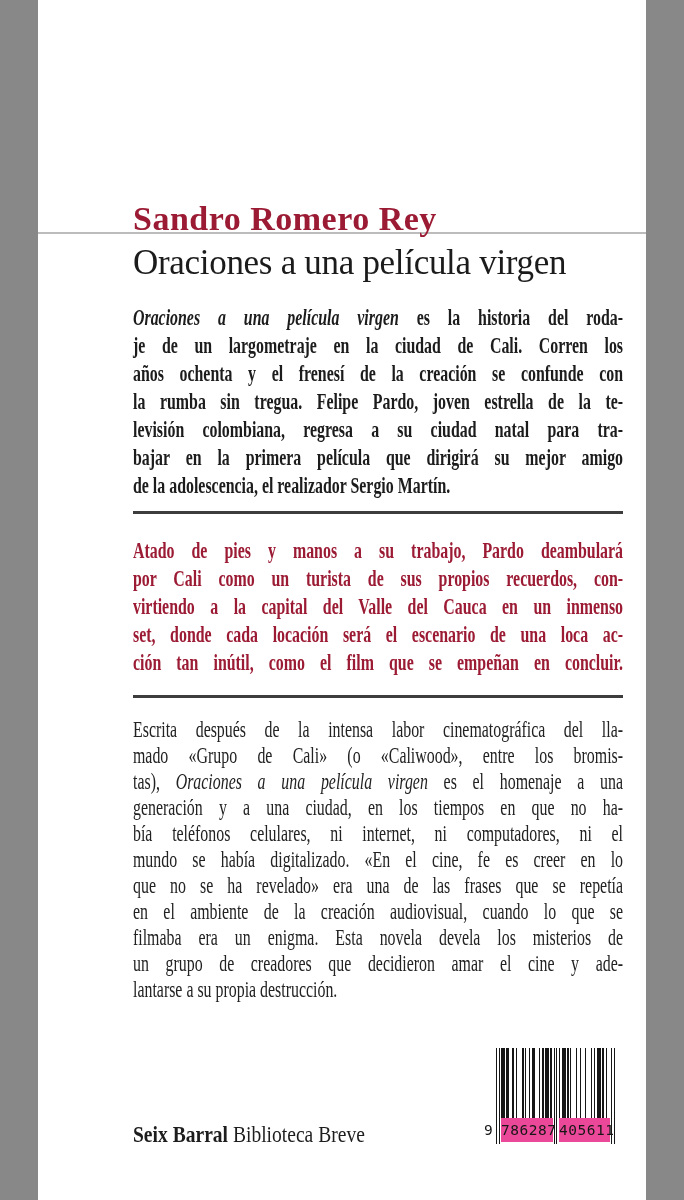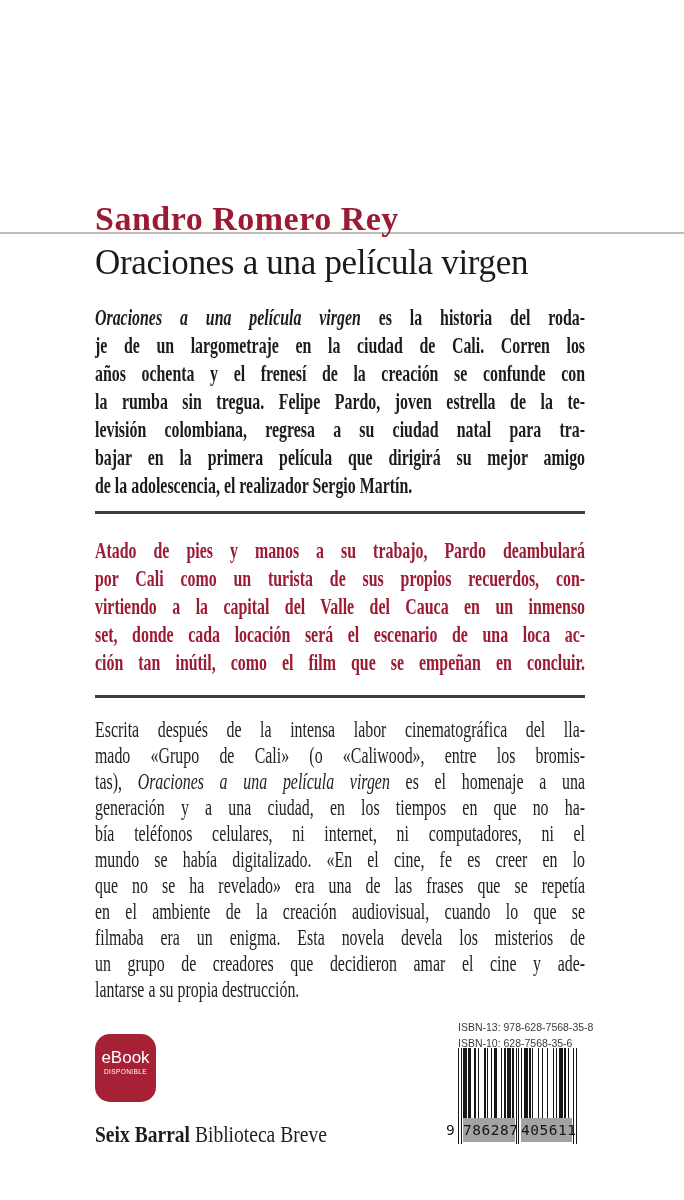--- a/index.html
+++ b/index.html
@@ -1,17 +1,17 @@
 <!DOCTYPE html>
 <html><head>
 <meta charset="utf-8">
 <style>
   html,body{margin:0;padding:0;background:#888;}
   #page{
-    position:relative;width:684px;height:1200px;background:#ffffff;
+    position:relative;width:608px;height:1200px;background:#ffffff;
     margin:0 auto;overflow:hidden;
     font-family:"Liberation Serif", serif;
   }
   .abs{position:absolute;}
   
   #author{
     left:95px;top:201px;font-size:34px;font-weight:bold;letter-spacing:.5px;
     color:#9c1b34;z-index:2;line-height:36px;white-space:nowrap;
   }
   #toprule{left:0;top:232px;width:684px;height:2px;background:#bcbcbc;z-index:1;}
@@ -50,21 +50,21 @@
     white-space:nowrap;transform:scaleX(0.85);transform-origin:0 0;
   }
   #publisher .bold{font-weight:bold;}
   #isbns{
     left:458px;top:1019px;font-family:"Liberation Sans", sans-serif;
     font-size:10.5px;line-height:16px;color:#3c3c3c;white-space:nowrap;
   }
   #barcode{left:444px;top:1048px;width:134px;height:100px;}
   #barcode svg{position:absolute;left:14px;top:0;}
   .bcdig{
-    position:absolute;top:70px;height:24px;line-height:24px;background:#a3a3a3;
+    position:absolute;top:70px;height:24px;line-height:24px;background:#ec4899;
     font-family:"DejaVu Sans Mono", monospace;font-size:14.5px;color:#161616;
     text-align:center;letter-spacing:.5px;
   }
   #bc-lead{left:0;width:13px;background:transparent;}
   #bc-g1{left:19px;width:52px;}
   #bc-g2{left:77px;width:51px;}
 </style>
 </head>
 <body>
 
@@ -105,33 +105,25 @@
       <div class="line"><span>generación y a una ciudad, en los tiempos en que no ha-</span></div>
       <div class="line"><span>bía teléfonos celulares, ni internet, ni computadores, ni el</span></div>
       <div class="line"><span>mundo se había digitalizado. «En el cine, fe es creer en lo</span></div>
       <div class="line"><span>que no se ha revelado» era una de las frases que se repetía</span></div>
       <div class="line"><span>en el ambiente de la creación audiovisual, cuando lo que se</span></div>
       <div class="line"><span>filmaba era un enigma. Esta novela devela los misterios de</span></div>
       <div class="line"><span>un grupo de creadores  que decidieron amar el cine y ade-</span></div>
       <div class="line lastleft"><span>lantarse a su propia destrucción.</span></div>
     </div>
 
-  <div class="abs" id="ebadge">
-    <div class="t1">eBook</div>
-    <div class="t2">DISPONIBLE</div>
-  </div>
 
   <div class="abs" id="publisher">
     <span class="bold">Seix Barral</span><span> Biblioteca Breve</span>
   </div>
 
-  <div class="abs" id="isbns">
-    <div>ISBN-13: 978-628-7568-35-8</div>
-    <div>ISBN-10: 628-7568-35-6</div>
-  </div>
 
   <div class="abs" id="barcode">
     <svg id="bcbars" width="119" height="96" viewBox="0 0 119 96" shape-rendering="crispEdges">
         <rect x="0.00" y="0" width="1.25" height="96" fill="#161616"></rect>
         <rect x="2.51" y="0" width="1.25" height="96" fill="#161616"></rect>
         <rect x="5.01" y="0" width="3.76" height="72" fill="#161616"></rect>
         <rect x="10.02" y="0" width="2.51" height="72" fill="#161616"></rect>
         <rect x="16.28" y="0" width="1.25" height="72" fill="#161616"></rect>
         <rect x="20.04" y="0" width="1.25" height="72" fill="#161616"></rect>
         <rect x="26.31" y="0" width="1.25" height="72" fill="#161616"></rect>

